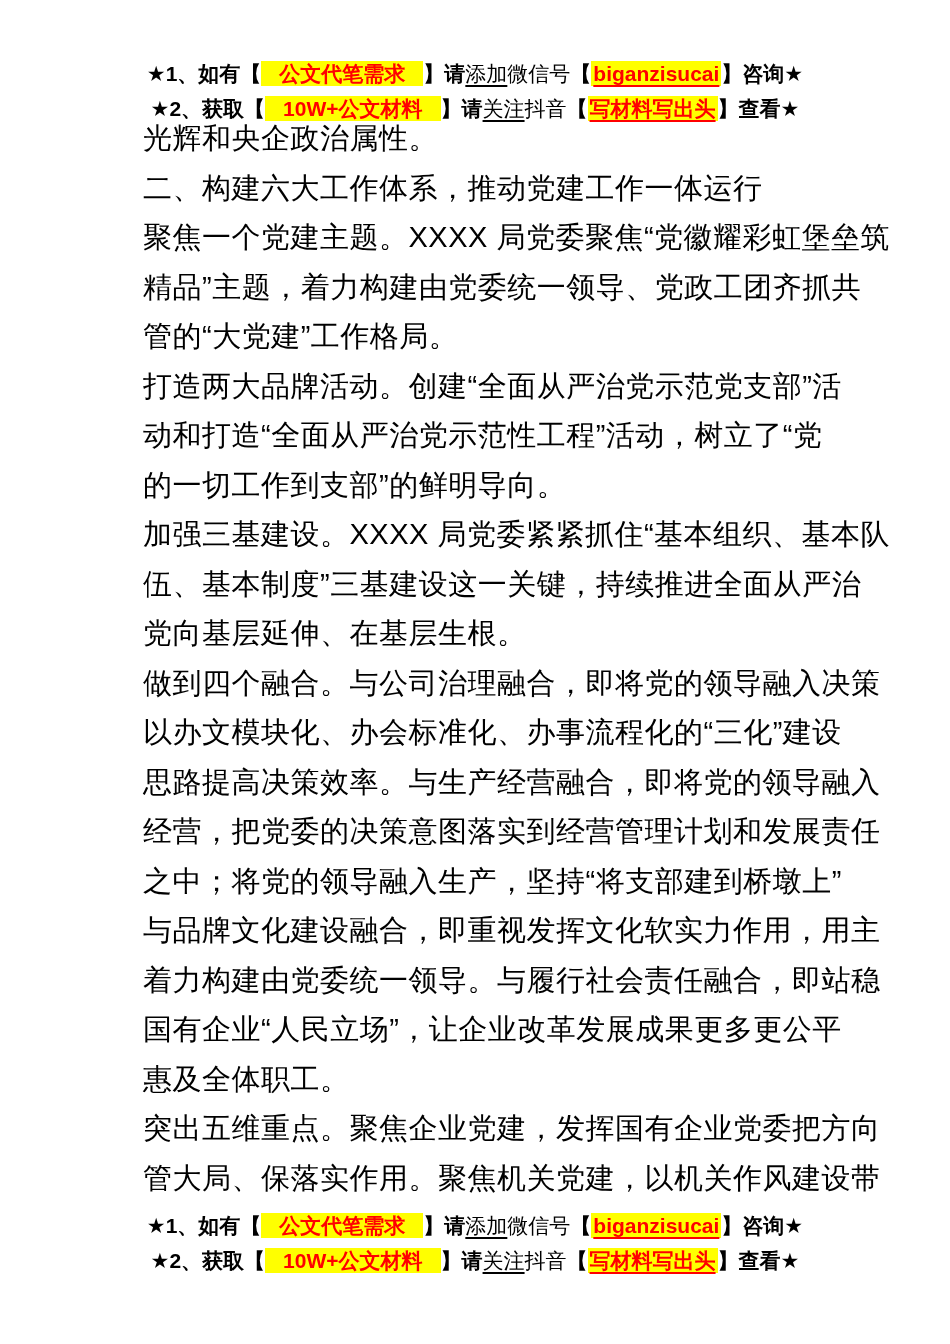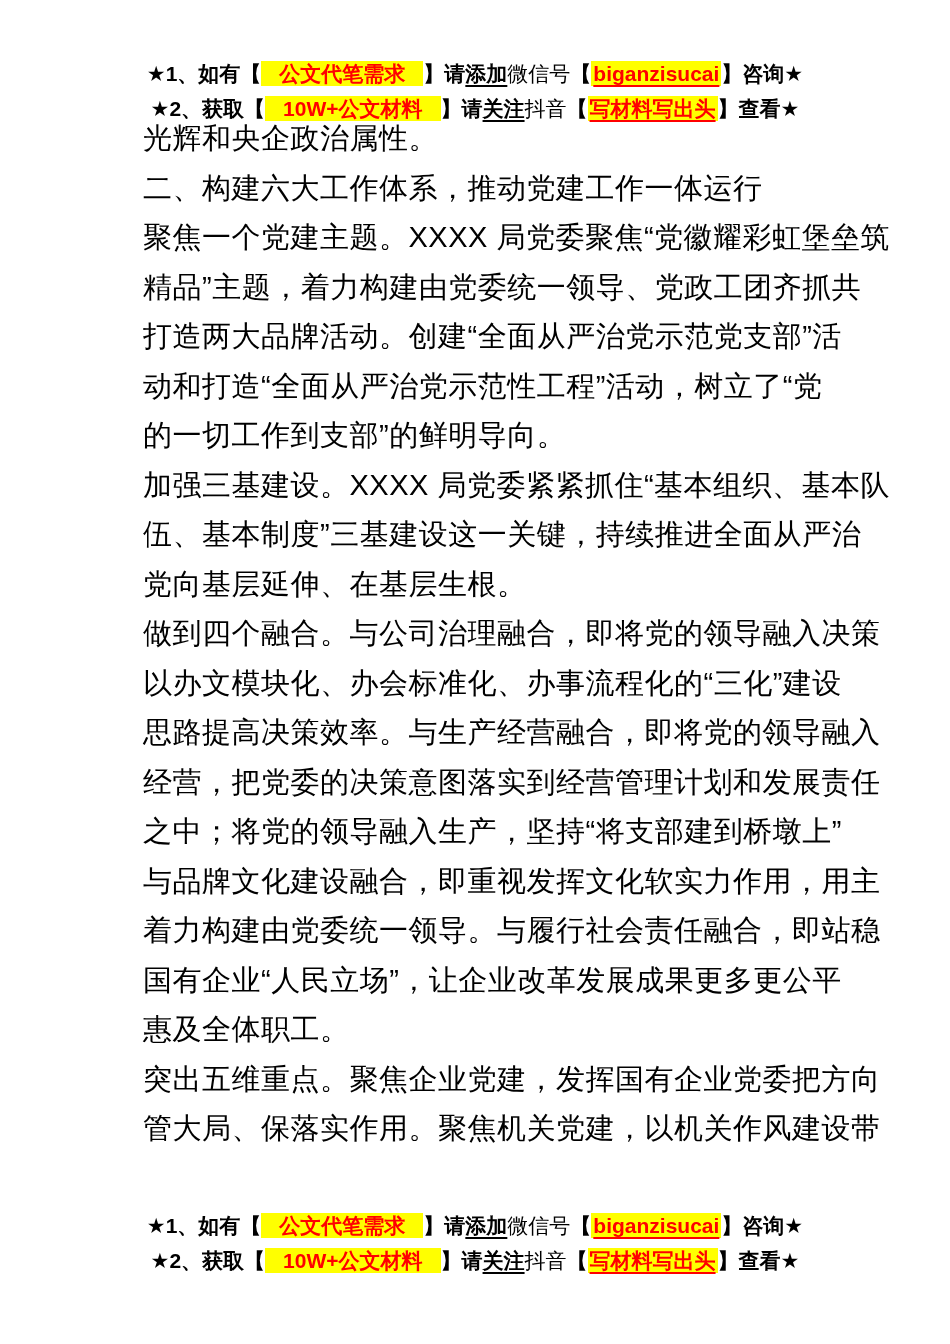--- a/index.html
+++ b/index.html
@@ -27,21 +27,21 @@
     font-weight: bold;
     color: var(--text, #000000);
     white-space: nowrap;
   }
   .doc-note.header { top: 56px; }
   .doc-note.footer { top: 1208px; }
   .note-line { width: 100%; }
   .seg-bold { font-weight: bold; }
   .seg-normal { font-weight: normal; }
   .seg-bold-underline {
-    font-weight: bold;
+    font-weight: normal;
     text-decoration: underline;
     text-decoration-thickness: 2px;
     text-underline-offset: 4px;
   }
   .seg-hl {
     font-weight: bold;
     color: var(--accent-red, #ff0000);
     background: var(--highlight-yellow, #ffff00);
     padding: 1px 18px;
   }
@@ -77,20 +77,21 @@
 <div class="page">
   <div class="doc-note header" id="header-note">
       <div class="note-line"><span class="seg-bold">★1、如有【</span><span class="seg-hl">公文代笔需求</span><span class="seg-bold">】请</span><span class="seg-bold-underline">添加</span><span class="seg-normal">微信号</span><span class="seg-bold">【</span><span class="seg-hl-underline">biganzisucai</span><span class="seg-bold">】咨询★</span></div>
       <div class="note-line"><span class="seg-bold">★2、获取【</span><span class="seg-hl">10W+公文材料</span><span class="seg-bold">】请</span><span class="seg-bold-underline">关注</span><span class="seg-normal">抖音</span><span class="seg-bold">【</span><span class="seg-hl-underline">写材料写出头</span><span class="seg-bold">】查看★</span></div>
     </div>
   <div class="doc-body" id="doc-body">
       <div class="body-line">光辉和央企政治属性。</div>
       <div class="body-line">二、构建六大工作体系，推动党建工作一体运行</div>
       <div class="body-line">聚焦一个党建主题。XXXX 局党委聚焦“党徽耀彩虹堡垒筑</div>
       <div class="body-line">精品”主题，着力构建由党委统一领导、党政工团齐抓共</div>
+      <div class="body-line">管的“大党建”工作格局。</div>
       <div class="body-line">打造两大品牌活动。创建“全面从严治党示范党支部”活</div>
       <div class="body-line">动和打造“全面从严治党示范性工程”活动，树立了“党</div>
       <div class="body-line">的一切工作到支部”的鲜明导向。</div>
       <div class="body-line">加强三基建设。XXXX 局党委紧紧抓住“基本组织、基本队</div>
       <div class="body-line">伍、基本制度”三基建设这一关键，持续推进全面从严治</div>
       <div class="body-line">党向基层延伸、在基层生根。</div>
       <div class="body-line">做到四个融合。与公司治理融合，即将党的领导融入决策</div>
       <div class="body-line">以办文模块化、办会标准化、办事流程化的“三化”建设</div>
       <div class="body-line">思路提高决策效率。与生产经营融合，即将党的领导融入</div>
       <div class="body-line">经营，把党委的决策意图落实到经营管理计划和发展责任</div>

